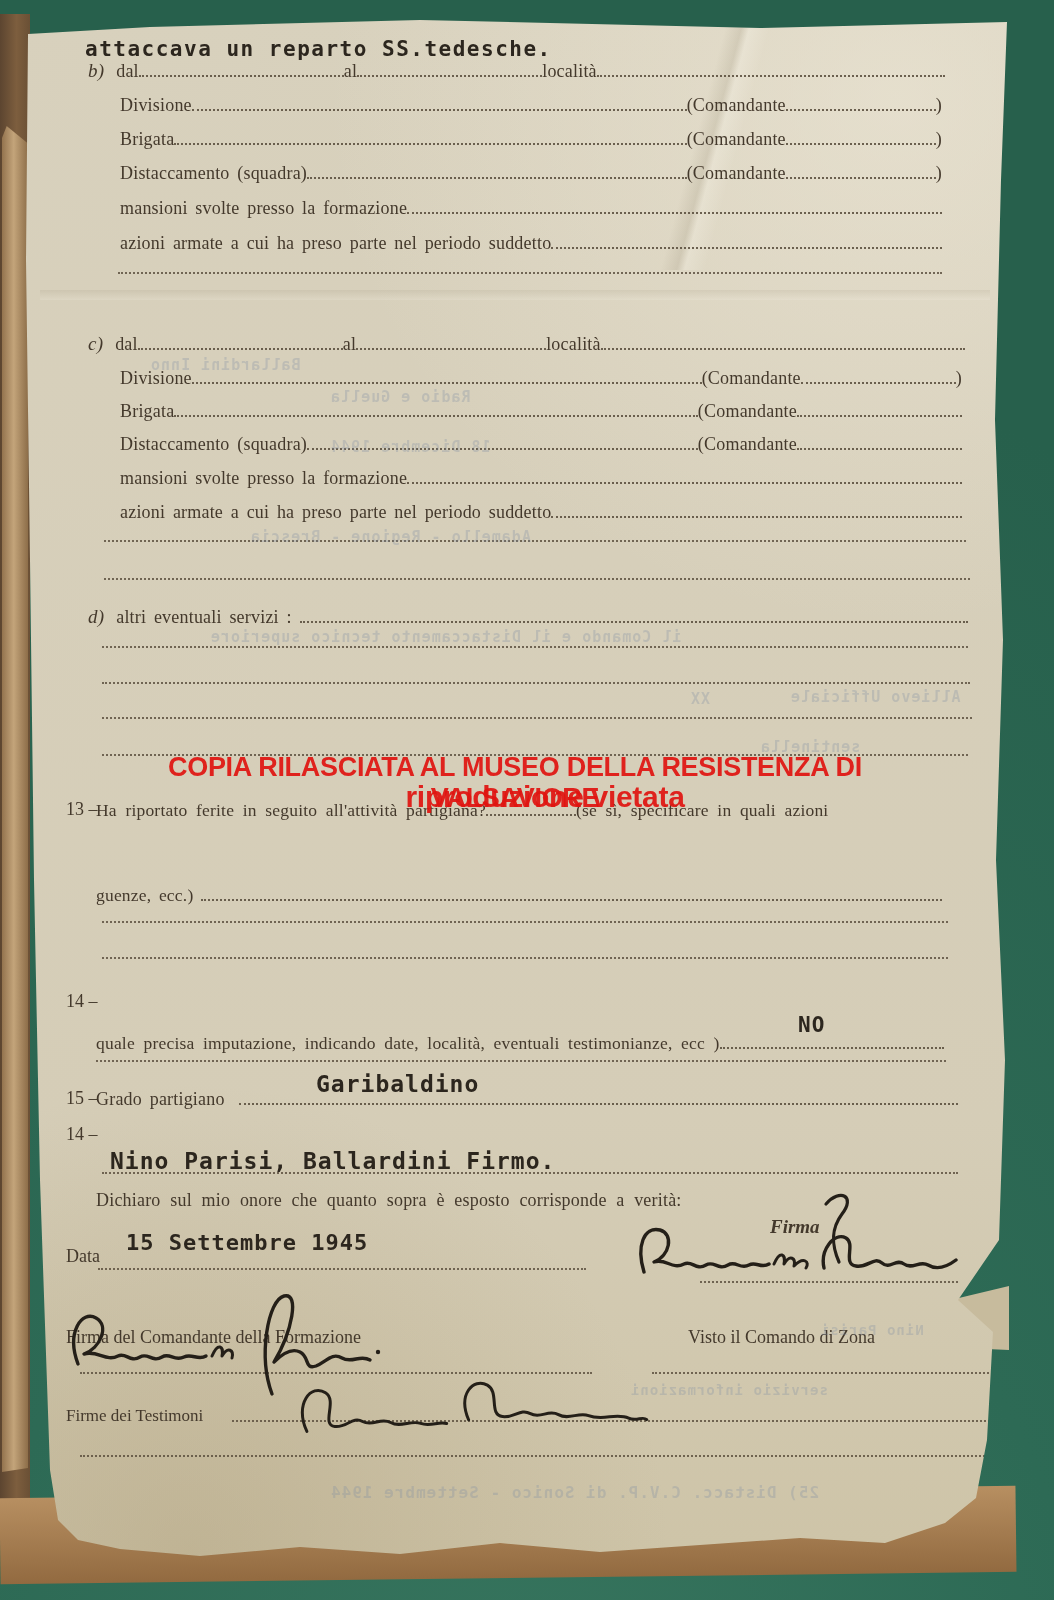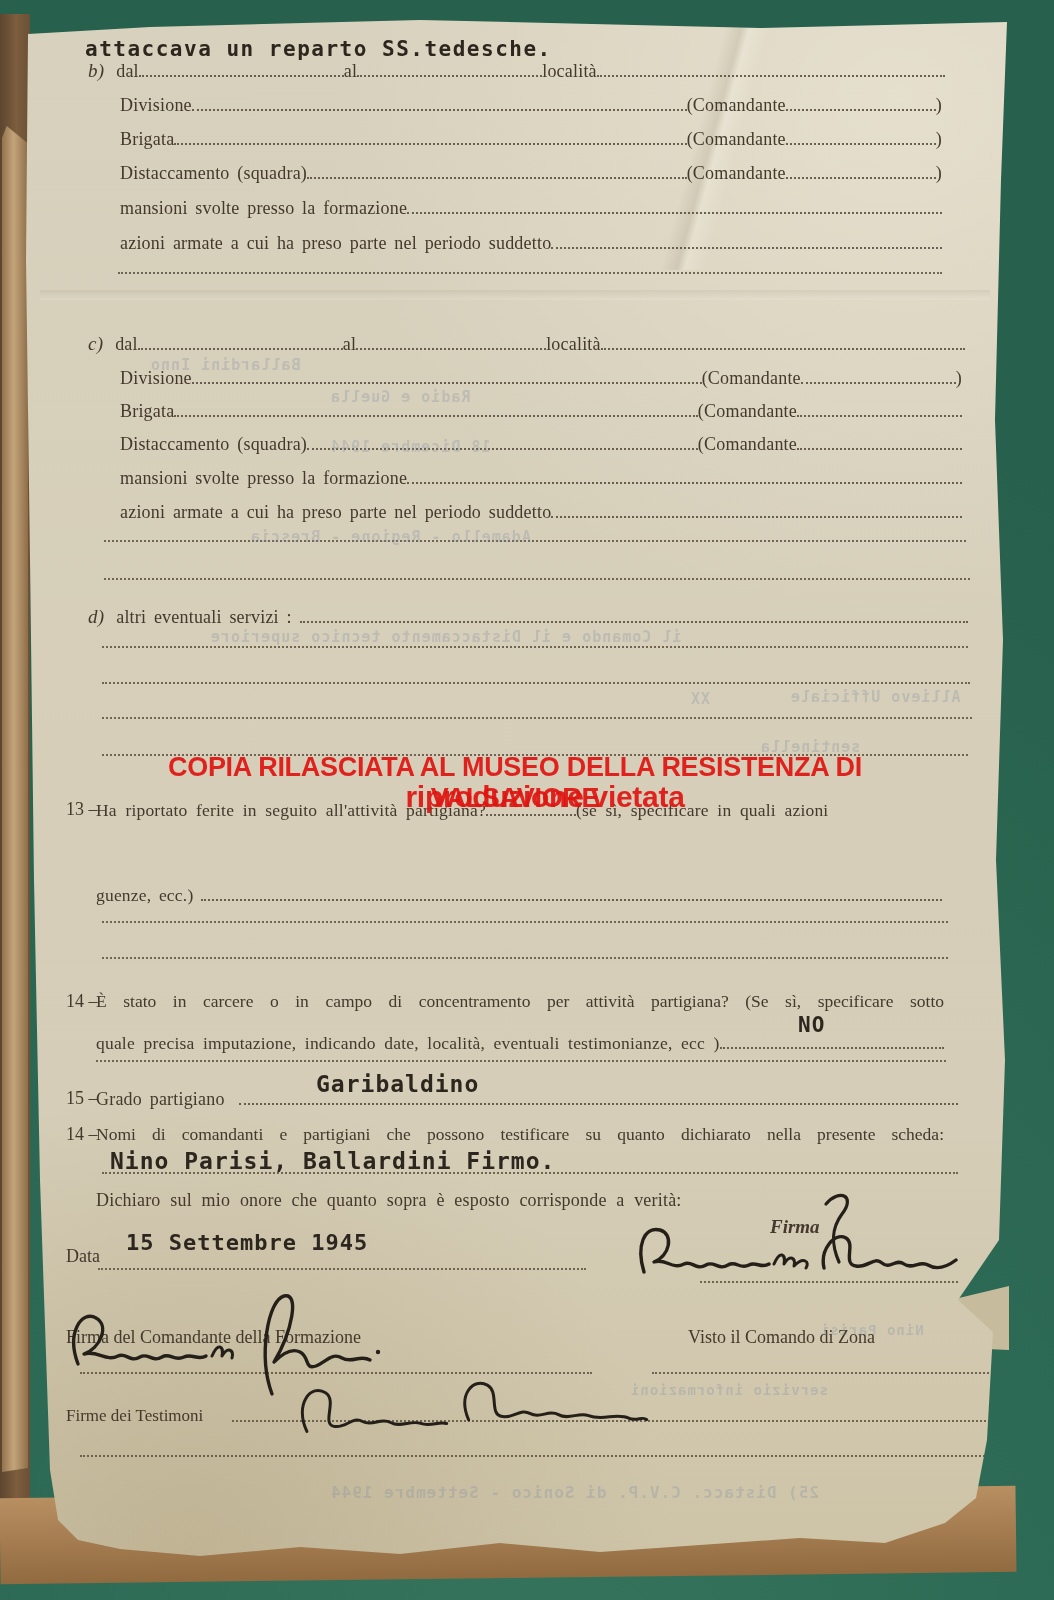--- a/index.html
+++ b/index.html
@@ -174,38 +174,36 @@
     </div>
     <div class="row" style="left:96px;top:884px;width:846px;font-size:17.5px;">
       <span class="lbl">guenze, ecc.)</span>
       <span class="gap8"></span>
       <span class="dots fill"></span>
     </div>
     <div class="dotline" style="left:102px;top:921px;width:846px;"></div>
     <div class="dotline" style="left:102px;top:957px;width:846px;"></div>
 
     <div class="qnum" style="left:66px;top:991px;">14 –</div>
-    <div class="para" style="left:96px;top:991px;width:848px;">È stato in carcere o in campo di concentramento per attività partigiana? (Se sì, specificare sotto</div>
     <div class="row" style="left:96px;top:1032px;width:848px;font-size:17.5px;word-spacing:4px;">
       <span class="lbl">quale precisa imputazione, indicando date, località, eventuali testimonianze, ecc )</span>
       <span class="dots fill"></span>
     </div>
     <div class="typed" style="left:798px;top:1013px;font-size:21px;">NO</div>
     <div class="dotline" style="left:96px;top:1060px;width:850px;"></div>
 
     <div class="qnum" style="left:66px;top:1088px;">15 –</div>
     <div class="row" style="left:96px;top:1088px;width:862px;">
       <span class="lbl">Grado partigiano</span>
       <span class="gap14"></span>
       <span class="dots fill"></span>
     </div>
     <div class="typed" style="left:292px;top:1071px;font-size:23px;margin-left:24px;">Garibaldino</div>
 
     <div class="qnum" style="left:66px;top:1124px;">14 –</div>
-    <div class="para" style="left:96px;top:1124px;width:848px;word-spacing:2px;">Nomi di comandanti e partigiani che possono testificare su quanto dichiarato nella presente scheda:</div>
     <div class="dotline" style="left:102px;top:1172px;width:856px;"></div>
     <div class="typed" style="left:110px;top:1148px;font-size:23px;">Nino Parisi, Ballardini Firmo.</div>
 
     <div class="row" style="left:96px;top:1190px;word-spacing:5px;">
       <span class="lbl">Dichiaro sul mio onore che quanto sopra è esposto corrisponde a verità:</span>
     </div>
 
     <div class="qnum" style="left:66px;top:1246px;">Data</div>
     <div class="dotline" style="left:98px;top:1268px;width:488px;"></div>
     <div class="typed" style="left:126px;top:1230px;font-size:22px;">15 Settembre 1945</div>

